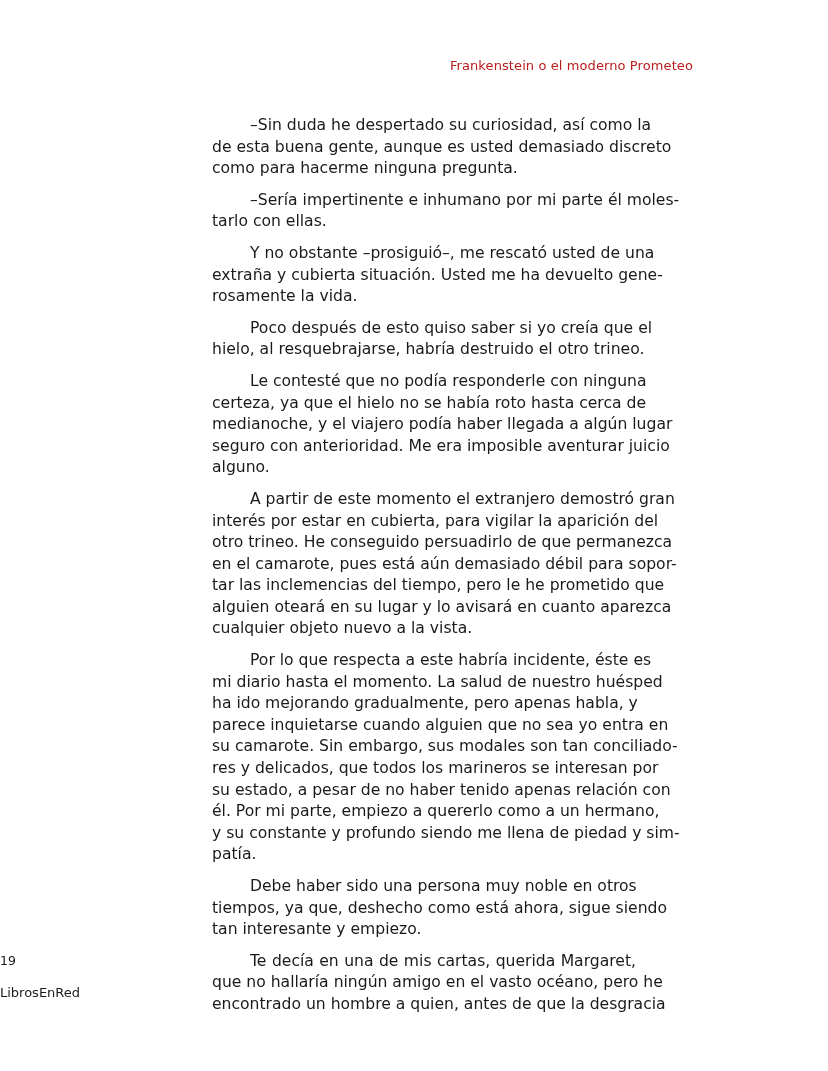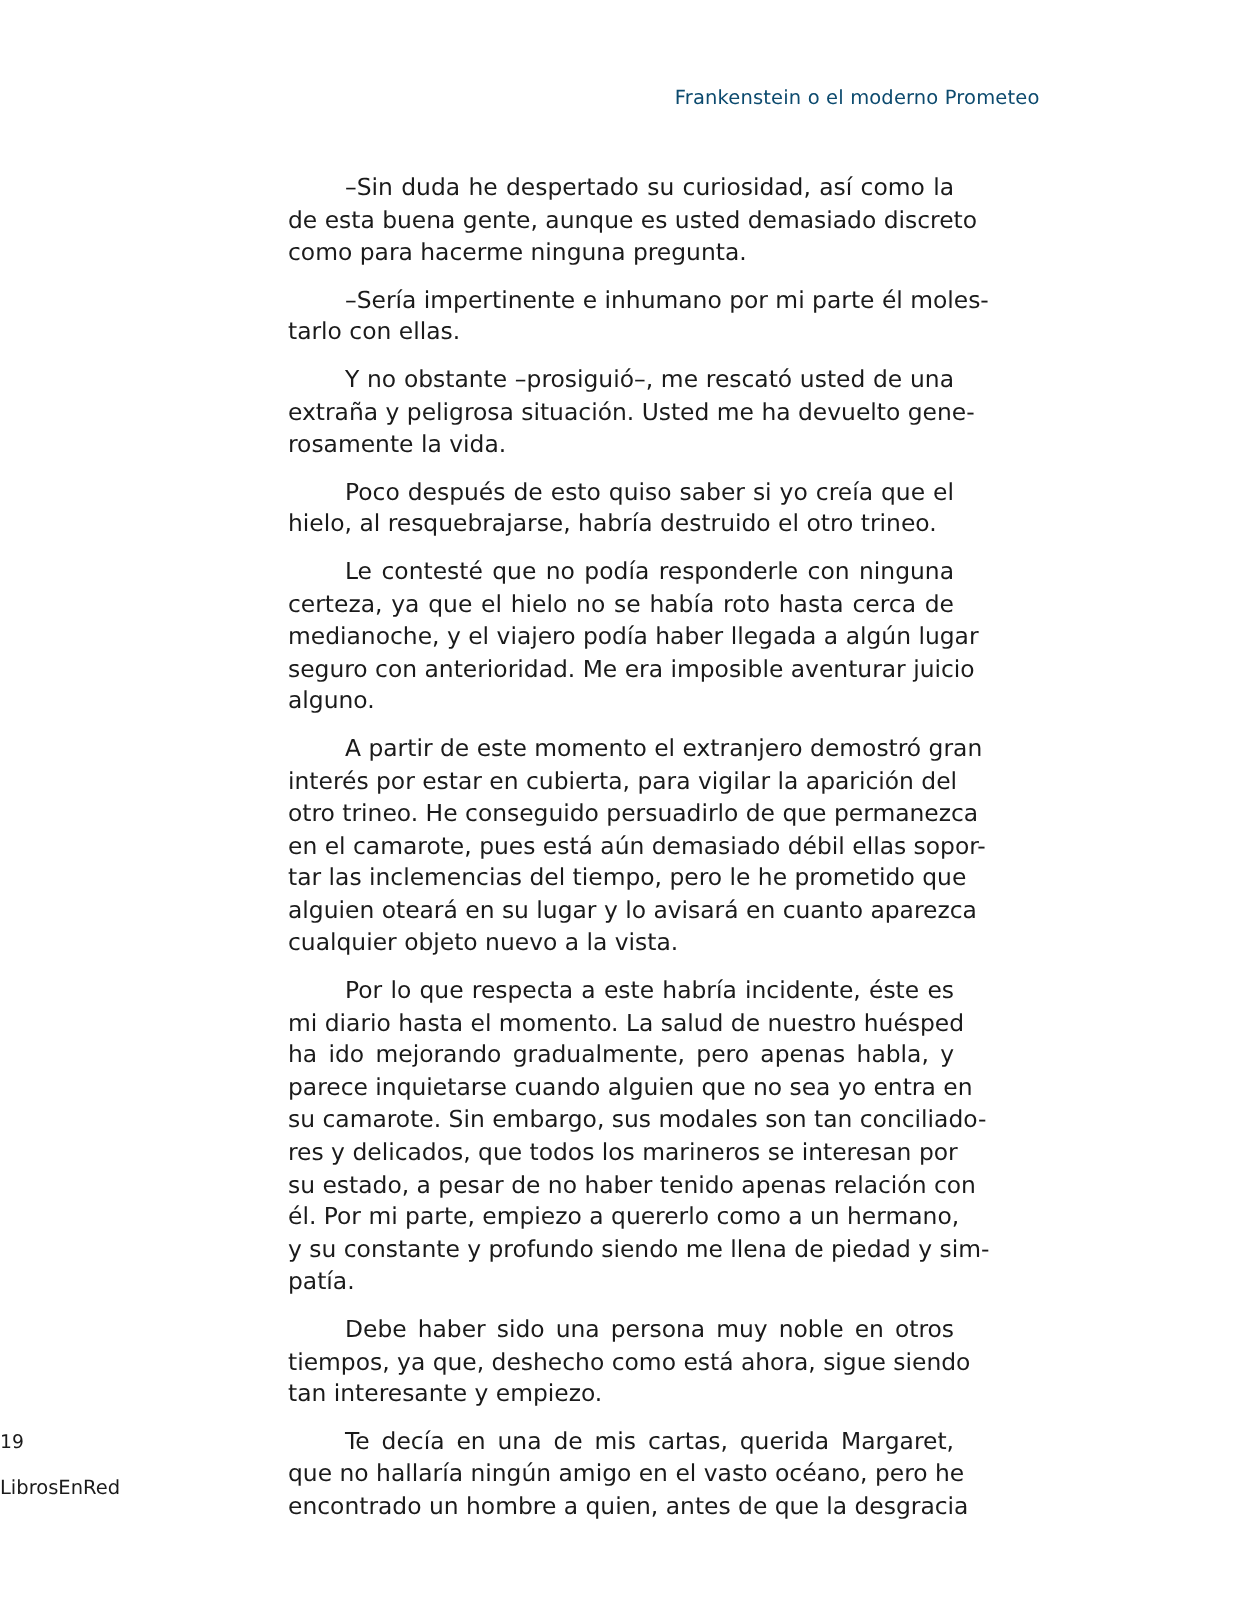--- a/index.html
+++ b/index.html
@@ -2,28 +2,28 @@
 <html><head>
 <meta charset="utf-8">
 <style>
   html, body { margin: 0; padding: 0; }
   body {
     width: 828px; height: 1071px; background: #ffffff; position: relative; overflow: hidden;
     font-family: "DejaVu Sans", "Liberation Sans", sans-serif; color: #1a1a1a;
   }
   .running-head {
     position: absolute; top: 58px; right: 135px;
-    font-size: 13px; letter-spacing: 0.1px; color: #0c4a6e;
+    font-size: 13px; letter-spacing: 0.1px; color: #b91c1c;
   }
   .body-text {
     position: absolute; left: 192px; top: 115px; width: 444px;
     font-size: 15.6px; line-height: 21.6px;
   }
   .para { margin: 0 0 10px 0; }
-  .line { display: block; white-space: nowrap; height: 21.6px; text-align: justify; text-align-last: justify; }
+  .line { display: block; white-space: nowrap; height: 21.6px; text-align: justify; text-align-last: justify; margin-left: 20px; }
   .line.last { text-align-last: left; }
   .line.indent { padding-left: 38px; }
   .page-number {
     position: absolute; top: 953px; left: 0; width: 828px; text-align: left; font-size: 12.5px;
   }
   .footer-brand {
     position: absolute; top: 985px; left: 0; width: 828px; font-size: 13px;
   }
 </style>
 </head>
@@ -36,39 +36,39 @@
       <span class="line indent">–Sin duda he despertado su curiosidad, así como la</span>
       <span class="line">de esta buena gente, aunque es usted demasiado discreto</span>
       <span class="line last">como para hacerme ninguna pregunta.</span>
     </div>
     <div class="para">
       <span class="line indent">–Sería impertinente e inhumano por mi parte él moles-</span>
       <span class="line last">tarlo con ellas.</span>
     </div>
     <div class="para">
       <span class="line indent">Y no obstante –prosiguió–, me rescató usted de una</span>
-      <span class="line">extraña y peligrosa situación. Usted me ha devuelto gene-</span>
+      <span class="line">extraña y cubierta situación. Usted me ha devuelto gene-</span>
       <span class="line last">rosamente la vida.</span>
     </div>
     <div class="para">
       <span class="line indent">Poco después de esto quiso saber si yo creía que el</span>
       <span class="line last">hielo, al resquebrajarse, habría destruido el otro trineo.</span>
     </div>
     <div class="para">
       <span class="line indent">Le contesté que no podía responderle con ninguna</span>
       <span class="line">certeza, ya que el hielo no se había roto hasta cerca de</span>
       <span class="line">medianoche, y el viajero podía haber llegada a algún lugar</span>
       <span class="line">seguro con anterioridad. Me era imposible aventurar juicio</span>
       <span class="line last">alguno.</span>
     </div>
     <div class="para">
       <span class="line indent">A partir de este momento el extranjero demostró gran</span>
       <span class="line">interés por estar en cubierta, para vigilar la aparición del</span>
       <span class="line">otro trineo. He conseguido persuadirlo de que permanezca</span>
-      <span class="line">en el camarote, pues está aún demasiado débil ellas sopor-</span>
+      <span class="line">en el camarote, pues está aún demasiado débil para sopor-</span>
       <span class="line">tar las inclemencias del tiempo, pero le he prometido que</span>
       <span class="line">alguien oteará en su lugar y lo avisará en cuanto aparezca</span>
       <span class="line last">cualquier objeto nuevo a la vista.</span>
     </div>
     <div class="para">
       <span class="line indent">Por lo que respecta a este habría incidente, éste es</span>
       <span class="line">mi diario hasta el momento. La salud de nuestro huésped</span>
       <span class="line">ha ido mejorando gradualmente, pero apenas habla, y</span>
       <span class="line">parece inquietarse cuando alguien que no sea yo entra en</span>
       <span class="line">su camarote. Sin embargo, sus modales son tan conciliado-</span>

